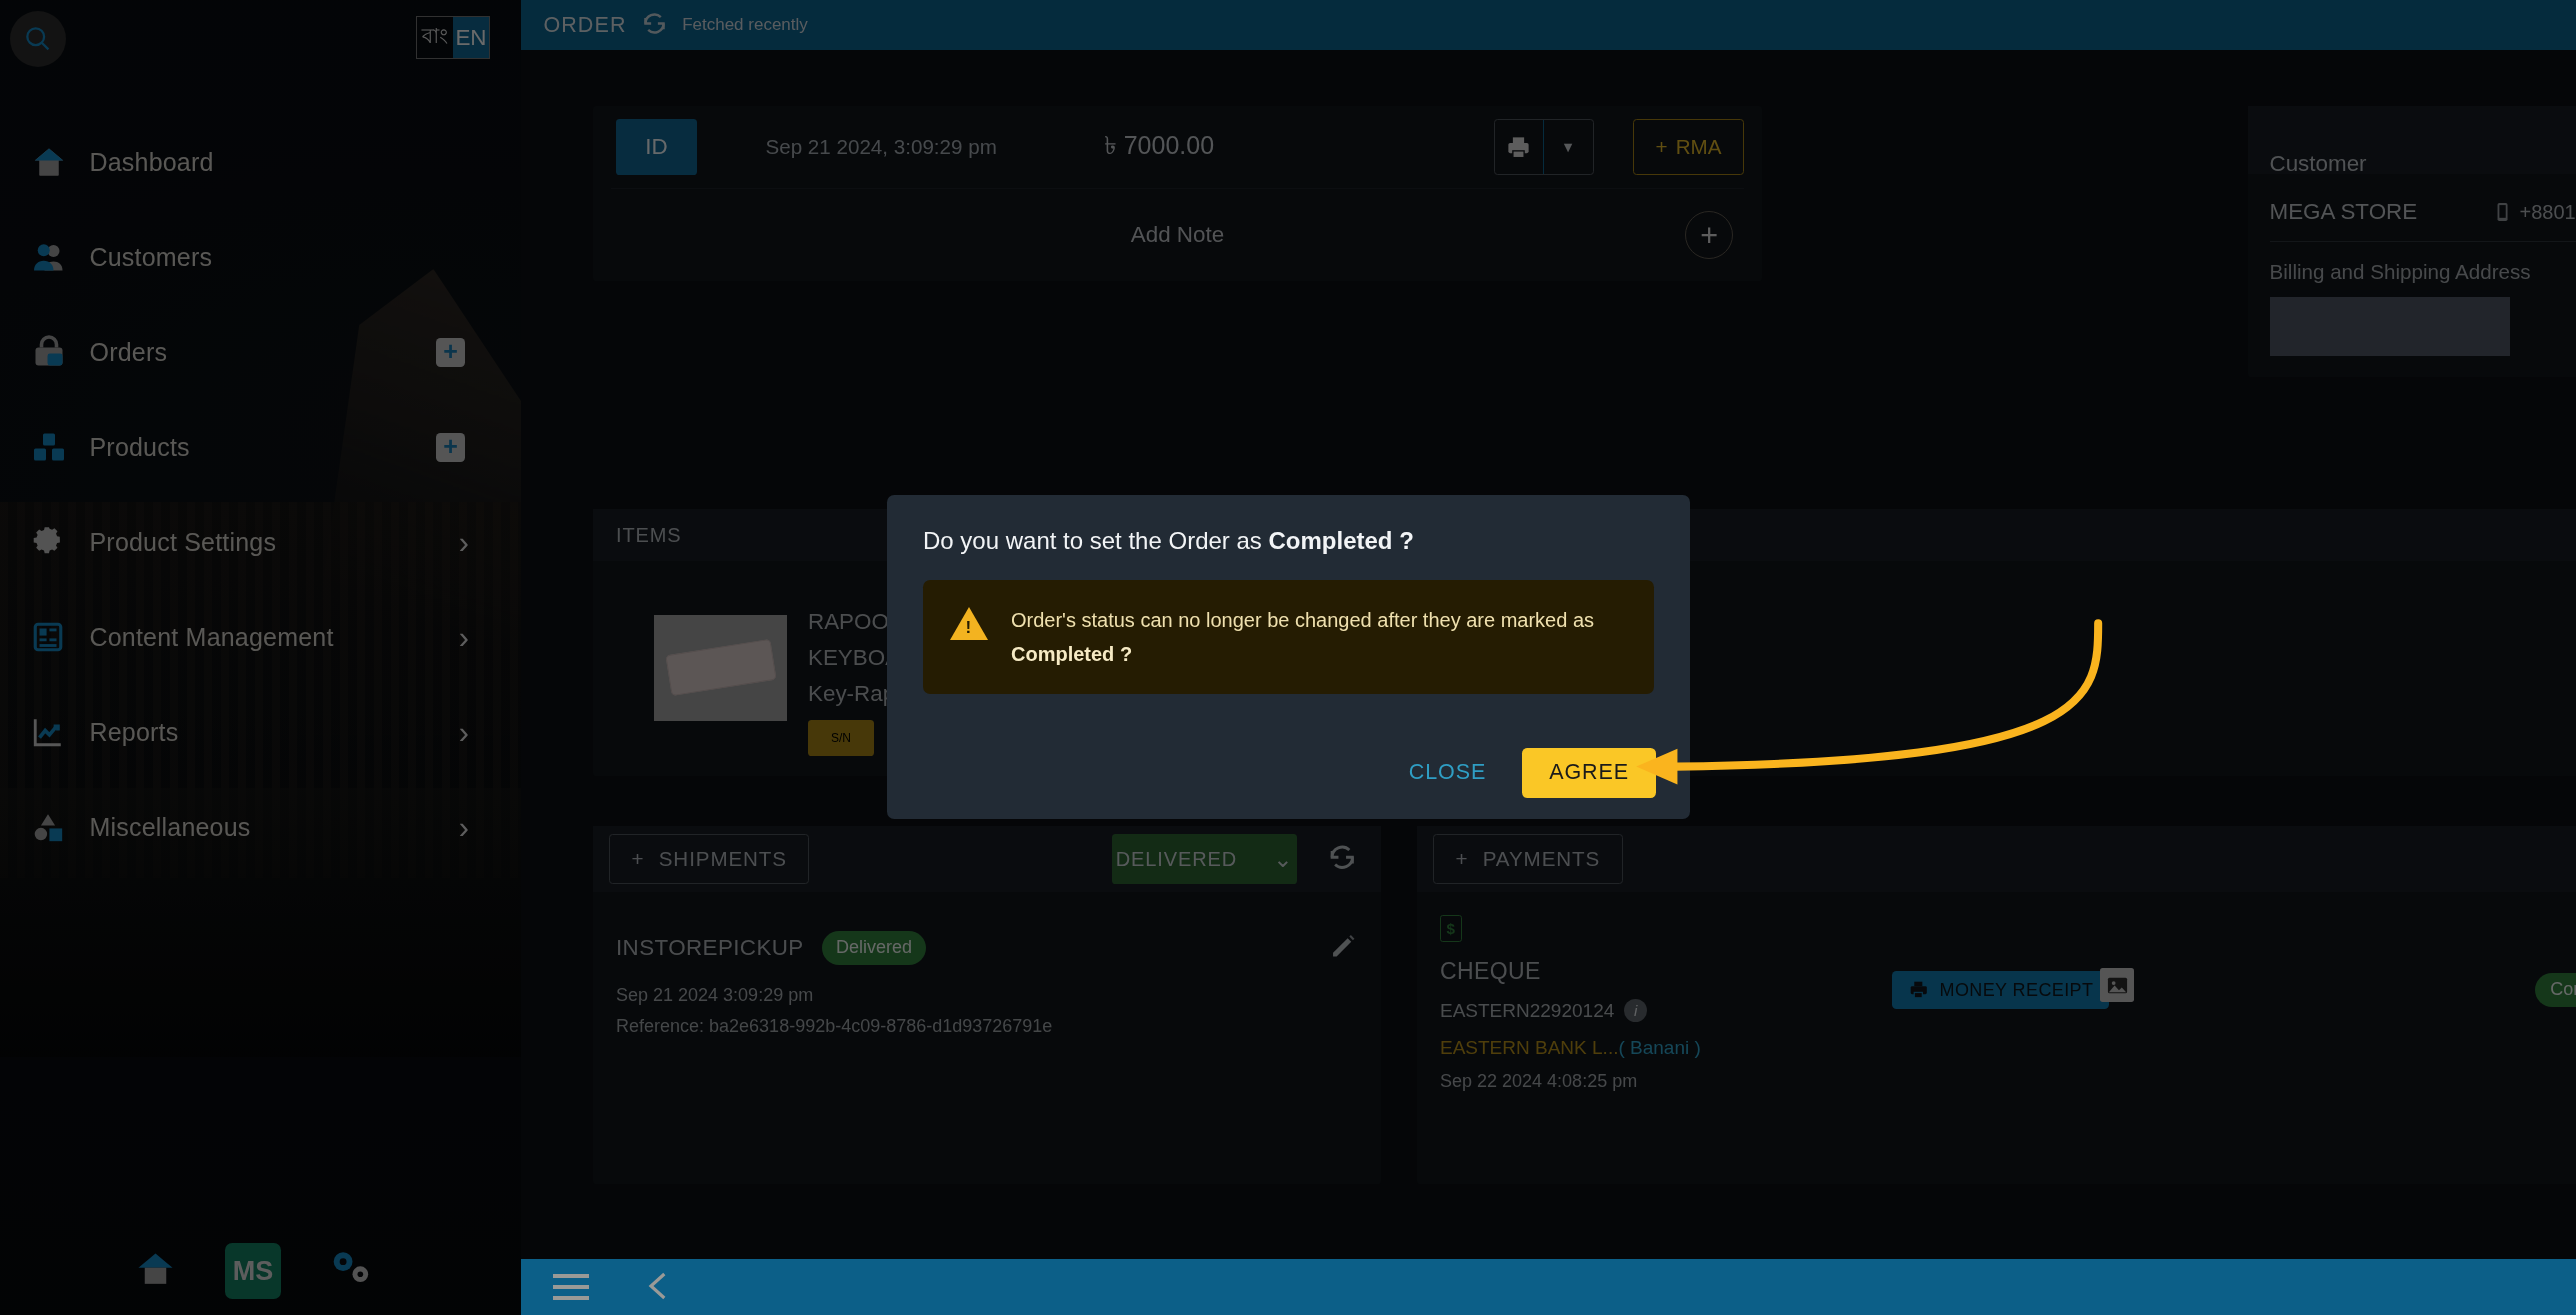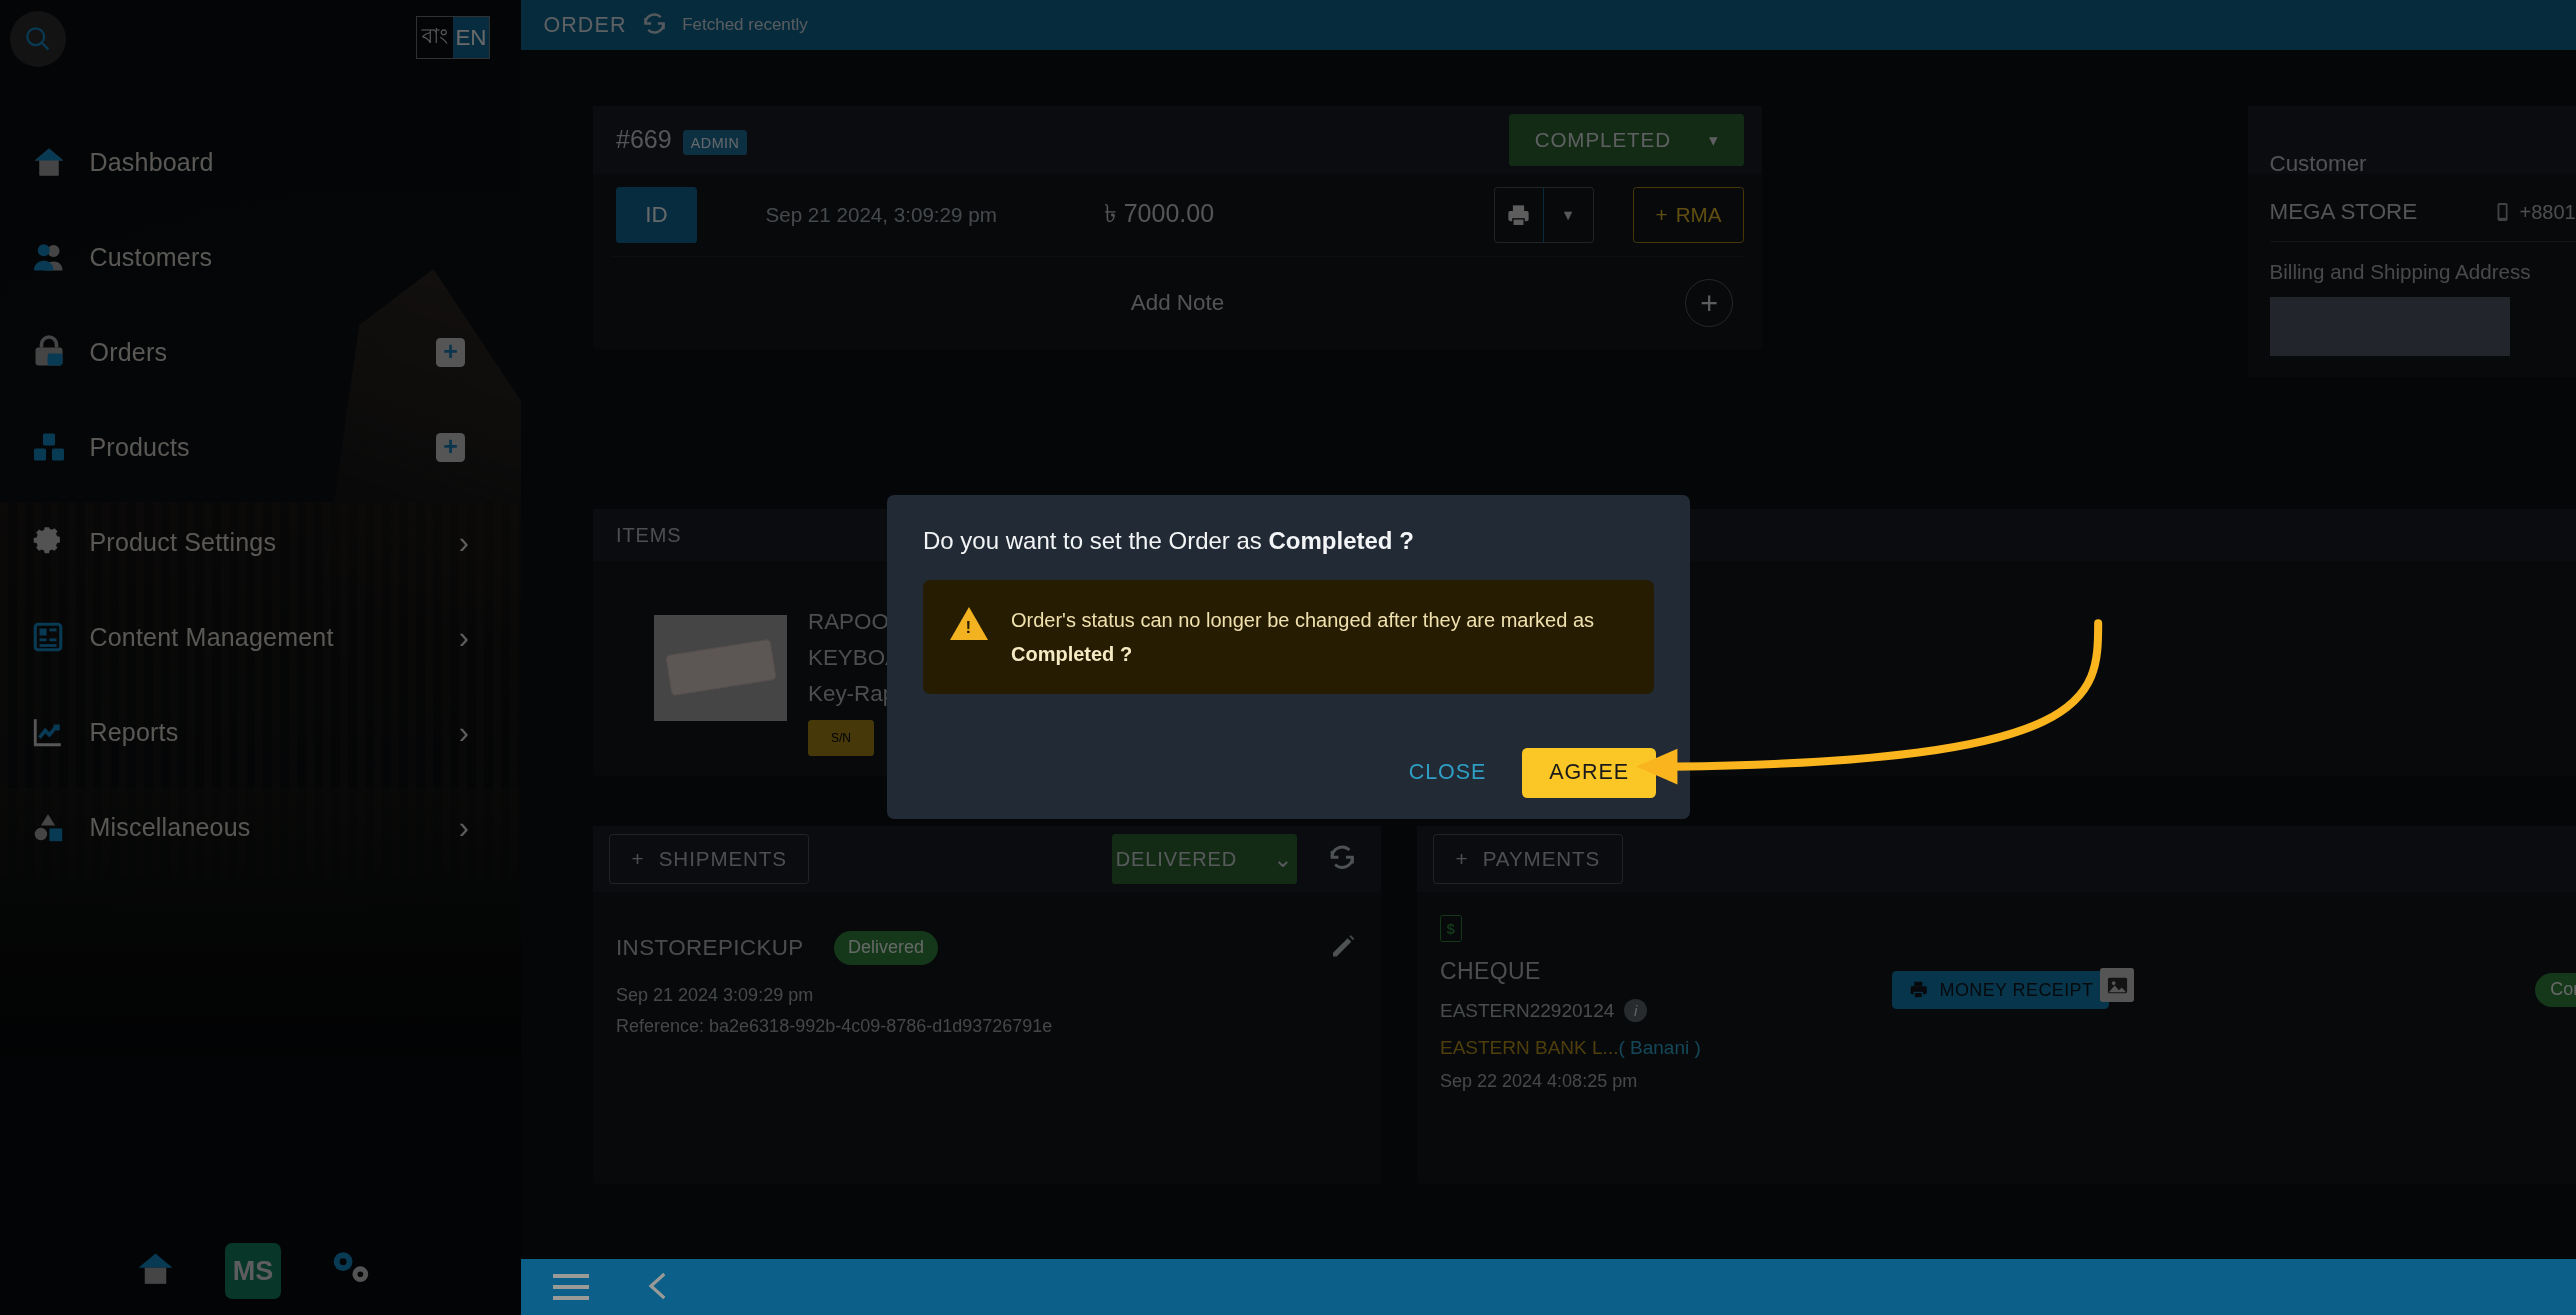--- a/index.html
+++ b/index.html
@@ -190,21 +190,21 @@
     height: 50px; padding: 0 21.5px; border: 0.9px solid #4b5157; border-radius: 3.6px;
     display: flex; align-items: center; gap: 14.3px; color: #a9aeb3;
     font-size: 20.6px; letter-spacing: 0.9px;
   }
   .btn-green {
     height: 50px; background: #2a6130; border-radius: 3.6px; display: flex;
     align-items: center; justify-content: center; gap: 36px;
     color: #c2c8cb; font-size: 20px; letter-spacing: 0.9px;
   }
   .ship-body { padding: 39px 23px 0 23px; }
-  .ship-row { display: flex; align-items: center; gap: 30px; position: relative; }
+  .ship-row { display: flex; align-items: center; gap: 18px; position: relative; }
   .ship-name { color: #a4a9ad; font-size: 22.4px; letter-spacing: 0.4px; }
   .pill-green {
     background: #2f7a3a; color: #e1e7e3; font-size: 18px;
     padding: 6.3px 14.3px; border-radius: 18px;
   }
   .ship-meta { color: #9ba0a4; font-size: 18px; margin-top: 20px; }
   .ship-ref { color: #989da1; font-size: 18px; margin-top: 10.8px; }
 
   
   .pay-card { position: absolute; left: 896px; top: 776px; width: 1609px; height: 358px; }
@@ -436,30 +436,20 @@
             <path d="M20 12a8 8 0 01-13.6 5.7M4 12a8 8 0 0113.6-5.7" fill="none" stroke="#b9c6cd" stroke-width="2.2"></path>
             <path d="M4 7v5h5M20 17v-5h-5" fill="none" stroke="#b9c6cd" stroke-width="2.2"></path>
           </svg>
       </span>
       <span class="topbar-sub">Fetched recently</span>
     </div>
 
     <div class="content">
 
       <div class="card order-card">
-        <div class="order-top">
-          <div>
-            <span class="order-id">#669</span>
-            <span class="badge-admin">ADMIN</span>
-          </div>
-          <div class="btn-completed">
-            <span>COMPLETED</span>
-            <span style="font-size:17px">▾</span>
-          </div>
-        </div>
         <div class="order-mid">
           <div class="chip-id">ID</div>
           <div class="order-date">Sep 21 2024, 3:09:29 pm</div>
           <div class="order-amt">৳ 7000.00</div>
           <div class="spacer"></div>
           <div class="print-group">
             <div class="print-a">
               <svg width="27" height="27" viewBox="0 0 24 24">
                   <rect x="7" y="3" width="10" height="5" fill="#cfcfcf"></rect>
                   <rect x="3" y="8" width="18" height="9" rx="1.6" fill="#cfcfcf"></rect>

